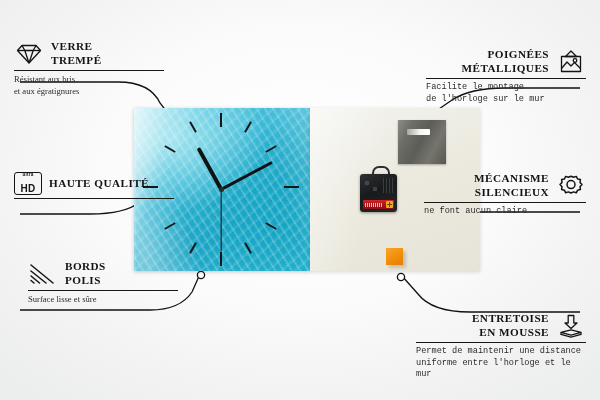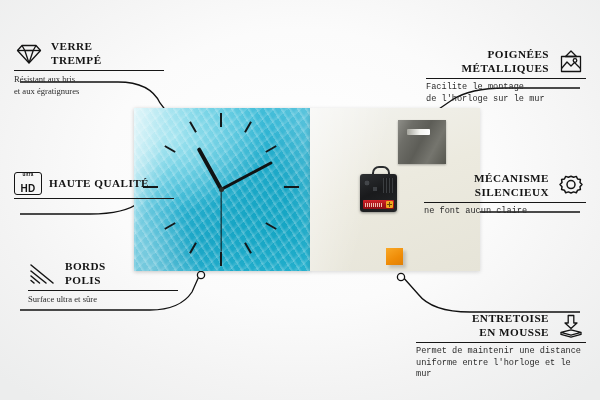--- a/index.html
+++ b/index.html
@@ -269,21 +269,21 @@
           <line x1="3" y1="18.5" x2="6" y2="21"></line>
         </g>
       </svg>
       <div class="title">
         <div>BORDS</div>
         <div>POLIS</div>
       </div>
     </div>
     <div class="rule"></div>
     <div class="sub">
-      <div>Surface ultra et sûre</div>
+      <div>Surface lisse et sûre</div>
     </div>
   </div>
 
   <div class="feature right" style="left:426px;top:48px;width:160px;">
     <div class="head">
       <div class="title">
         <div>POIGNÉES</div>
         <div>MÉTALLIQUES</div>
       </div>
       <svg class="icon" width="30" height="26" viewBox="0 0 30 26">

